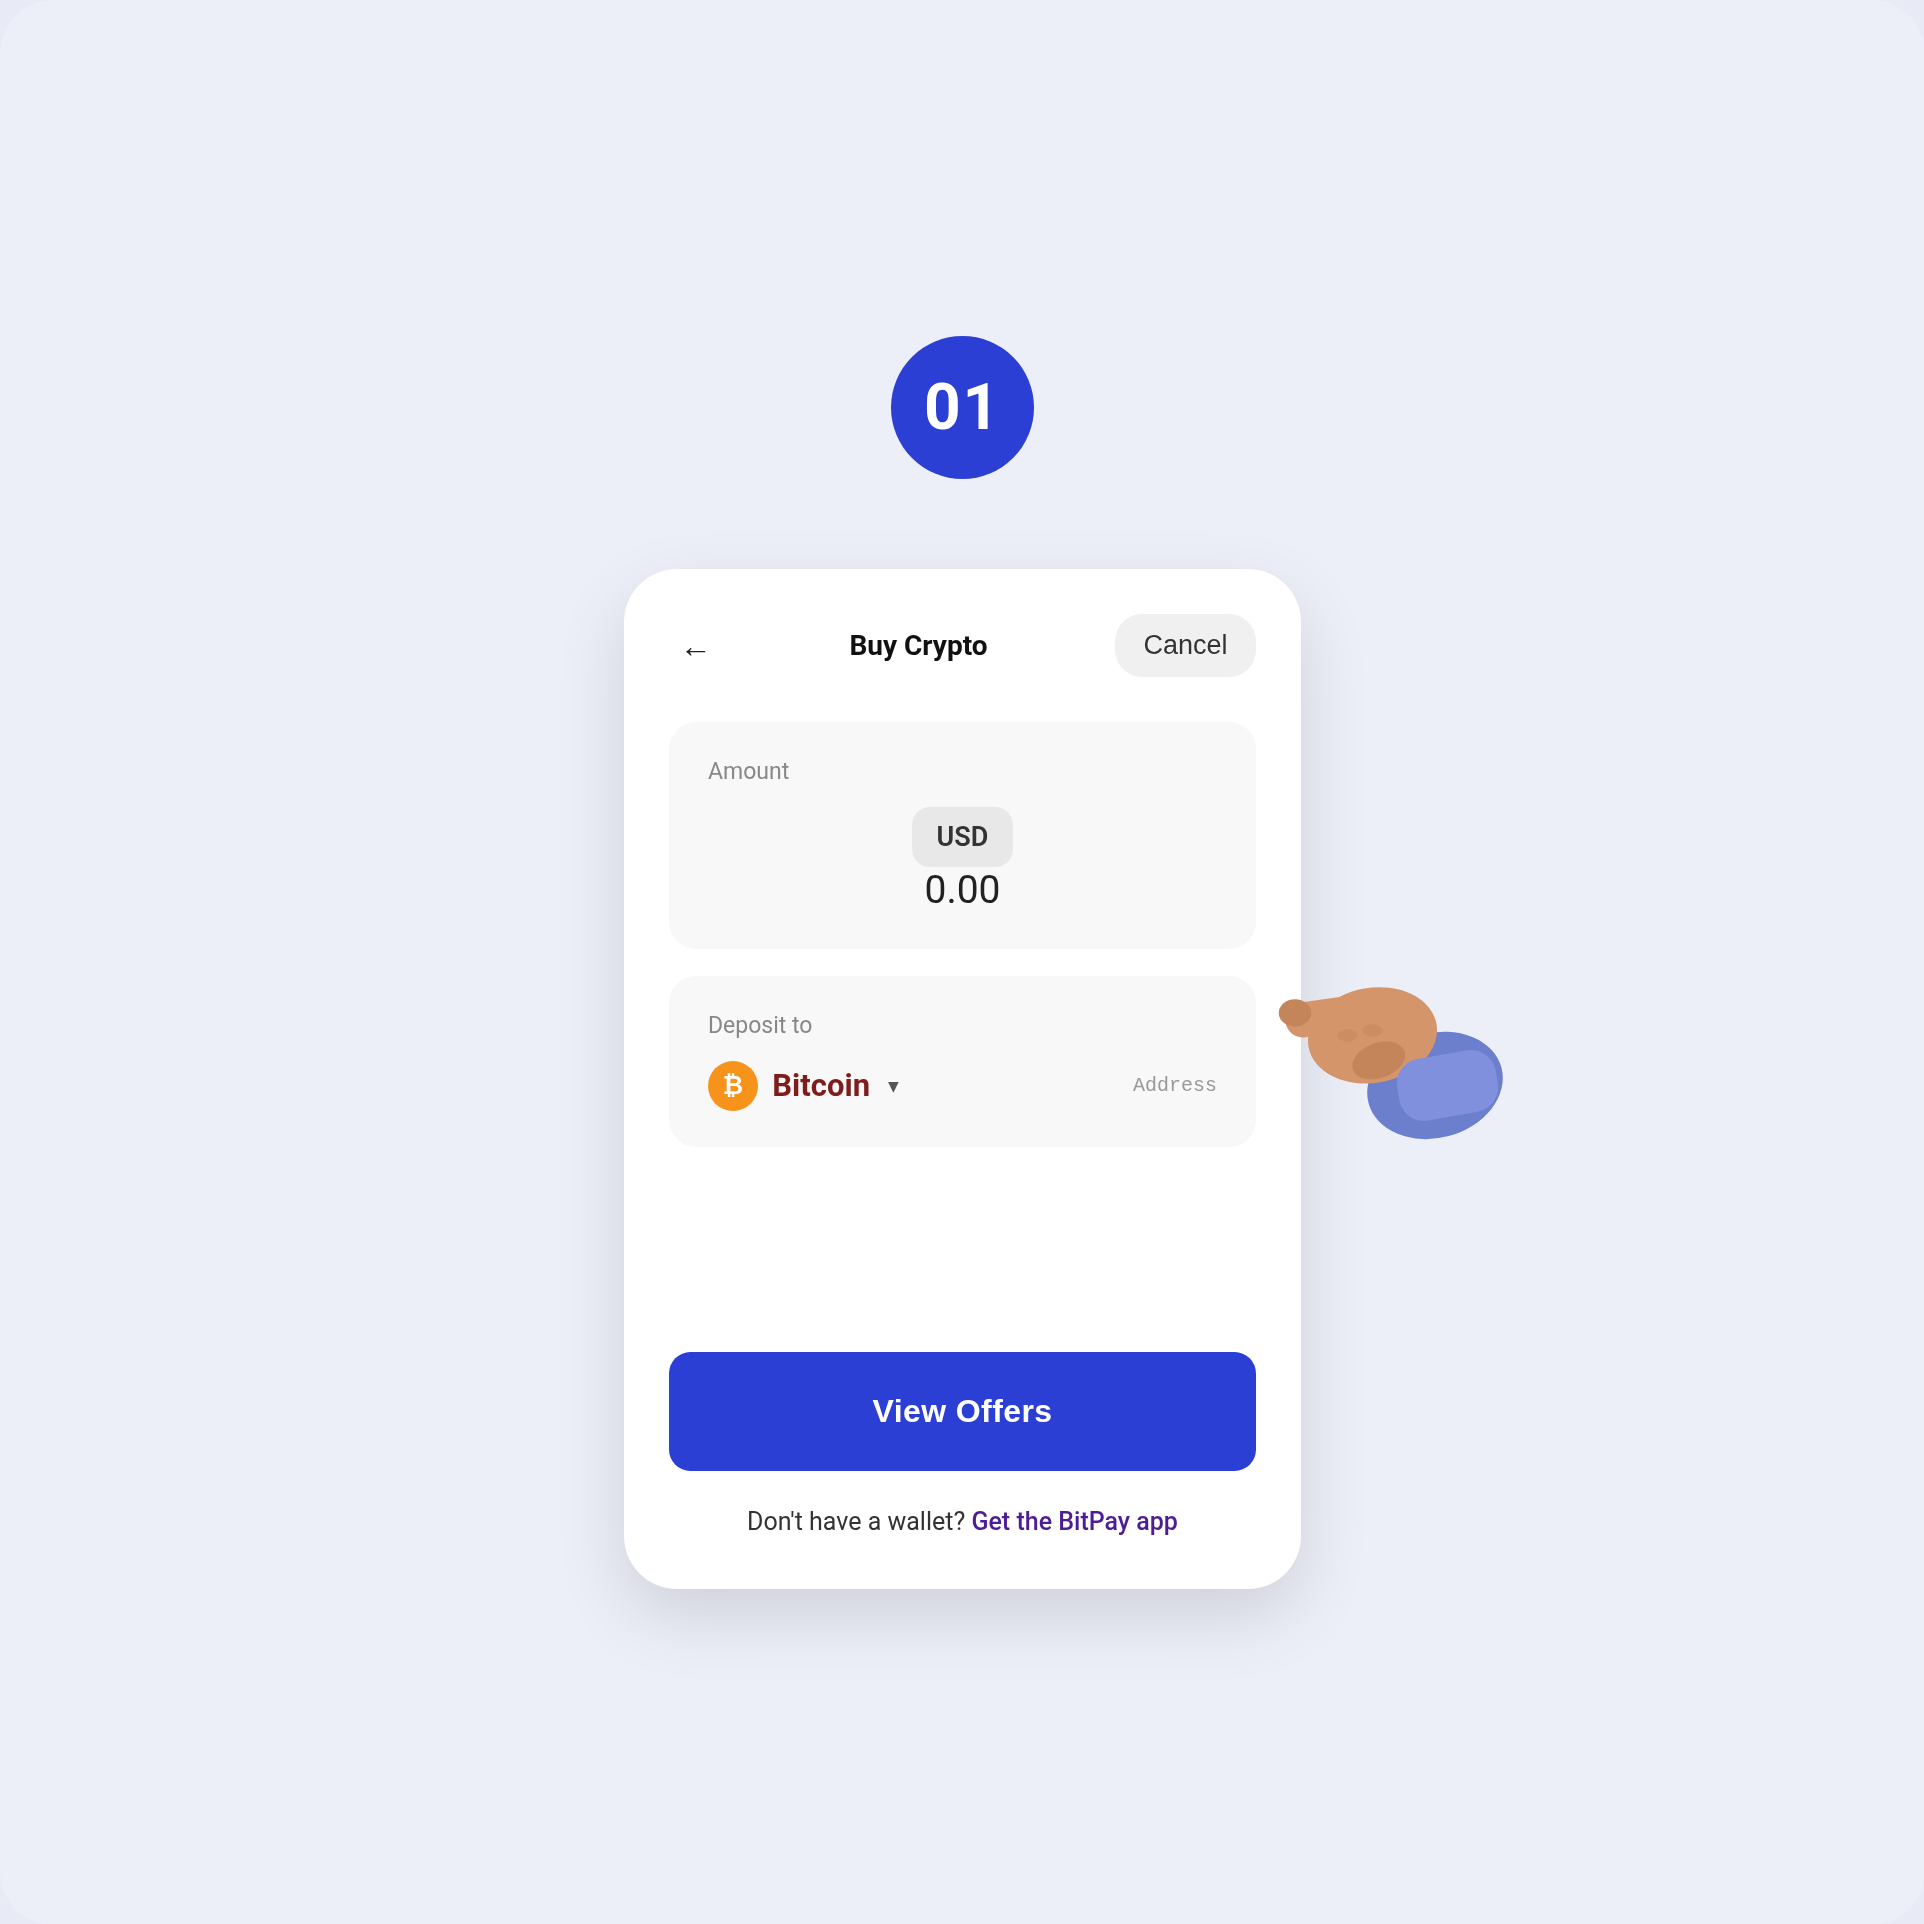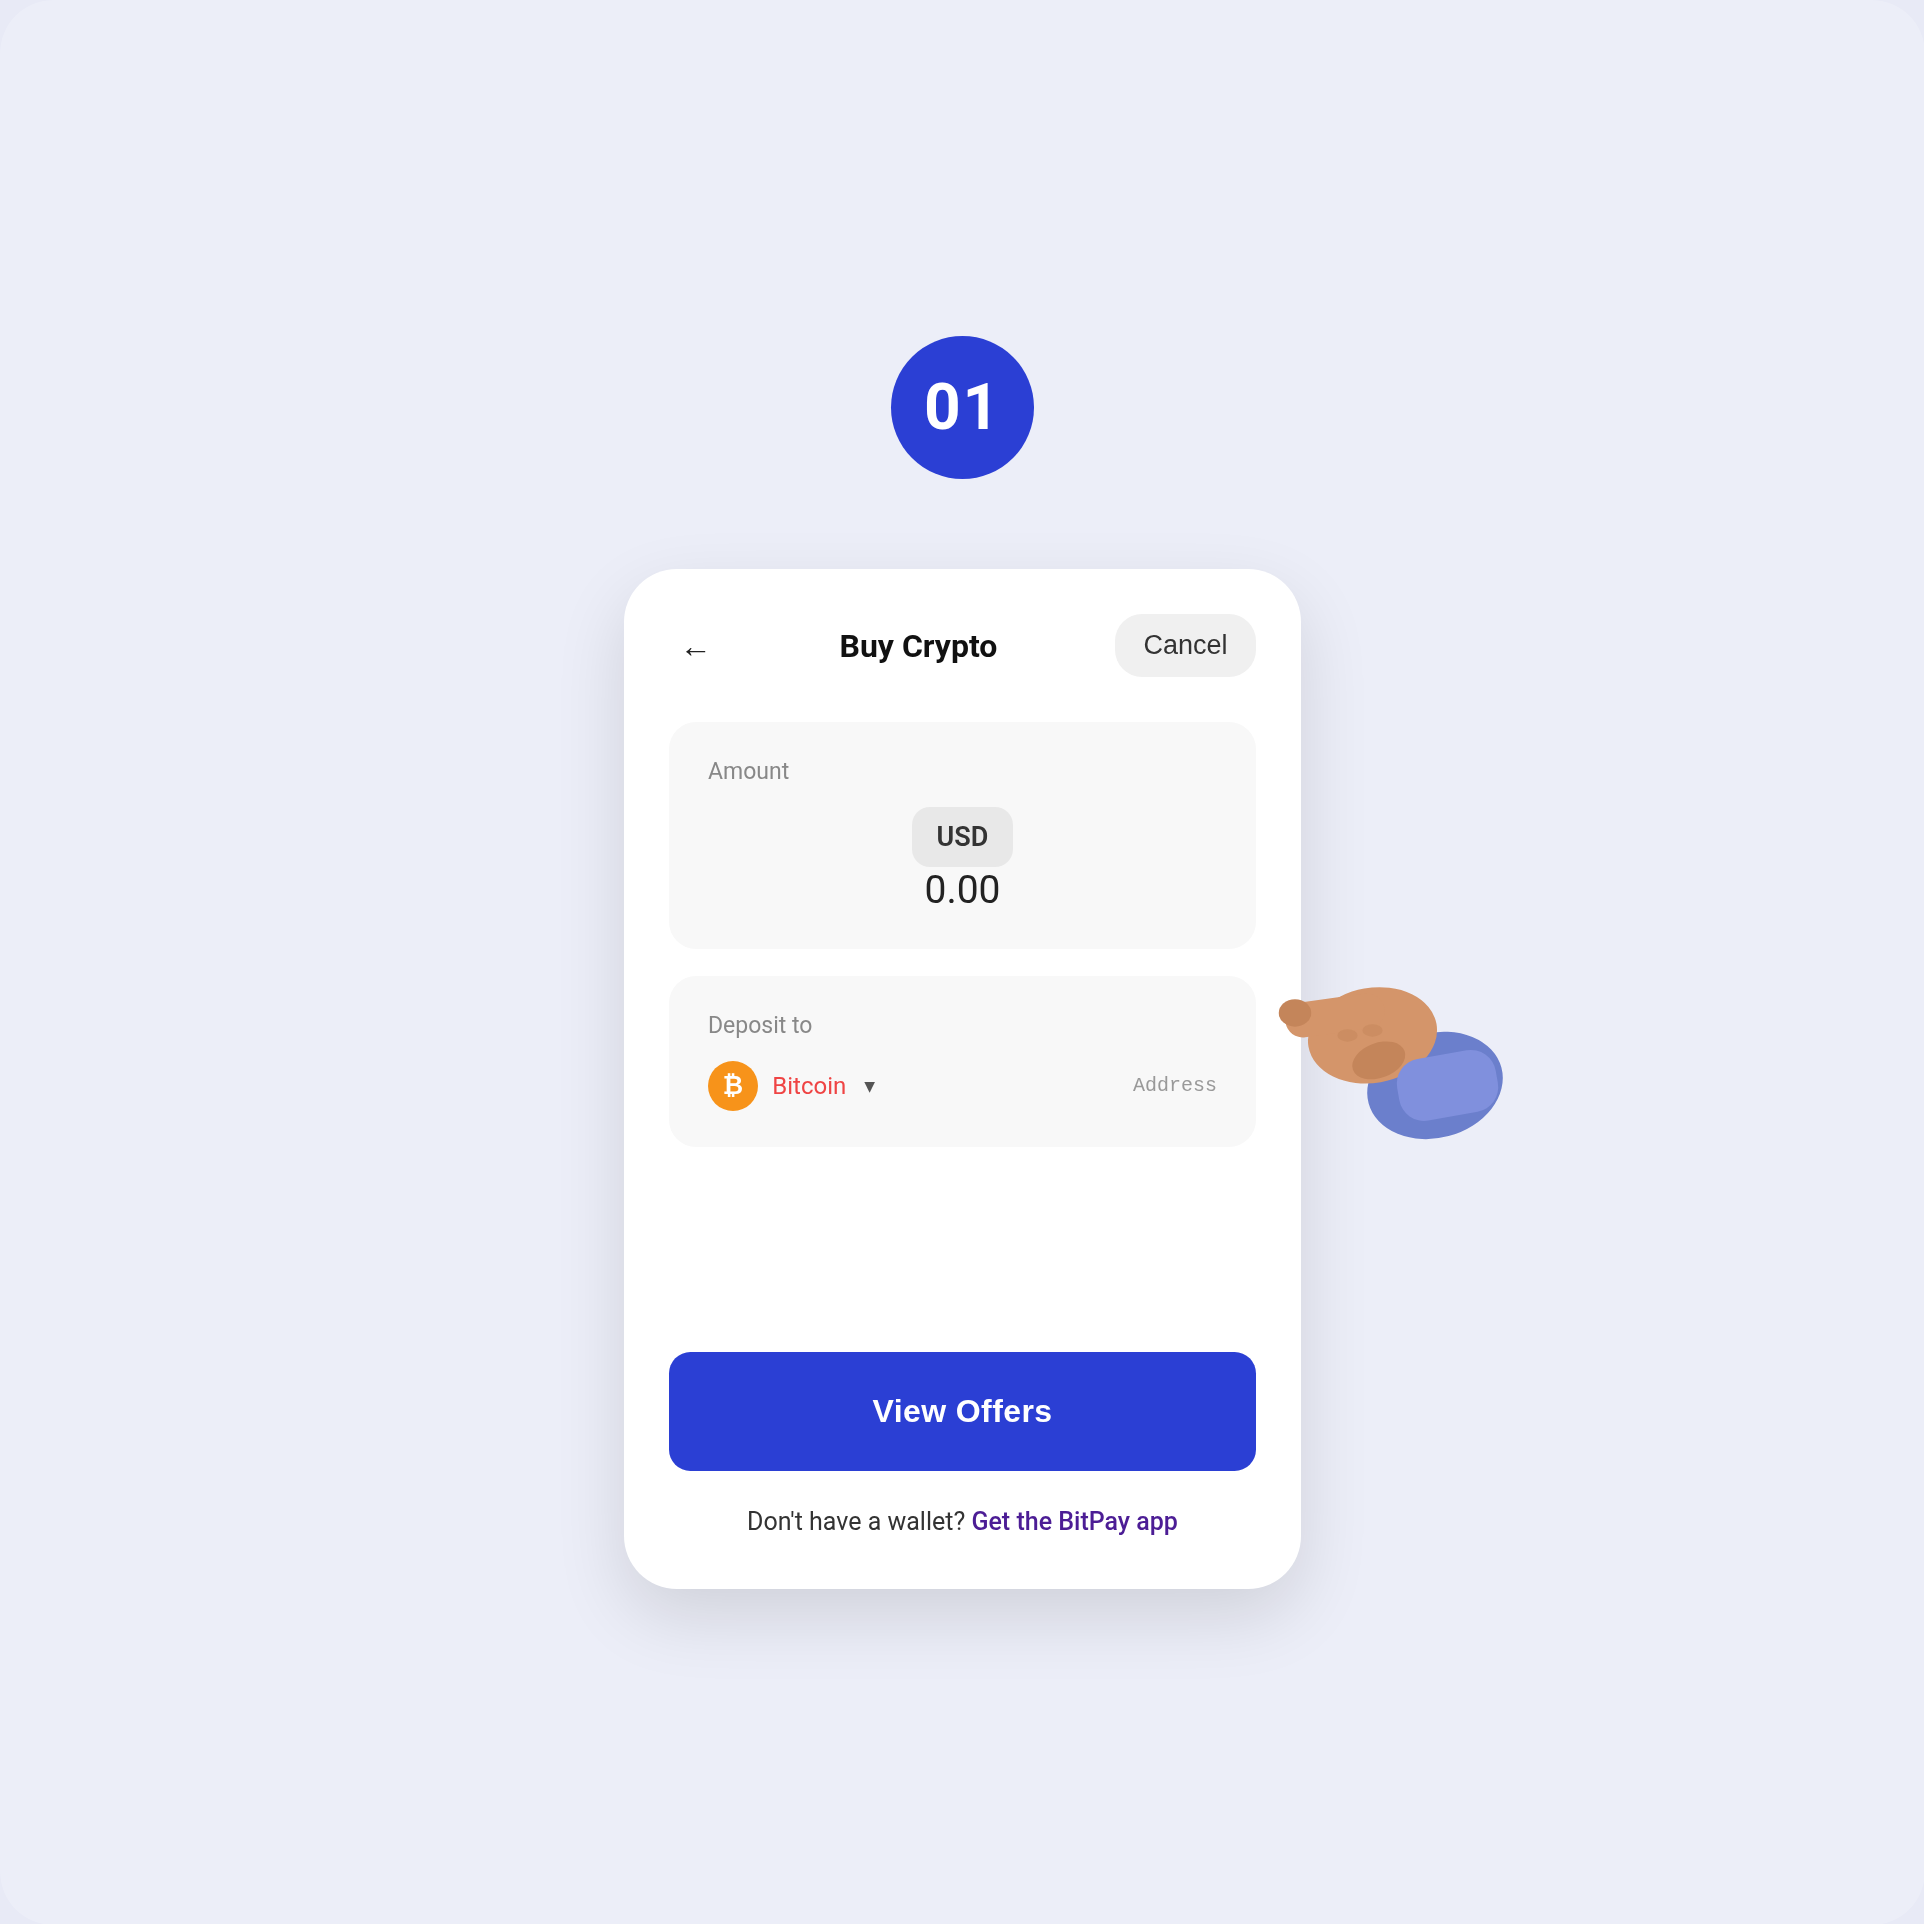--- a/index.html
+++ b/index.html
@@ -84,21 +84,21 @@
       justify-content: center;
       cursor: pointer;
     }
 
     .back-arrow {
       font-size: 32px;
       color: #222;
     }
 
     .header-title {
-      font-size: 32px;
+      font-size: 28px;
       font-weight: 700;
       color: #111;
     }
 
     .cancel-button {
       background: #f0f0f0;
       border: none;
       border-radius: 27px;
       padding: 16px 28.5px;
       font-size: 27px;
@@ -165,23 +165,23 @@
       border-radius: 50%;
       display: flex;
       align-items: center;
       justify-content: center;
       font-size: 25px;
       color: white;
       font-weight: 900;
     }
 
     .crypto-name {
-      font-size: 24px;
-      font-weight: 400;
-      color: #ef4444;
+      font-size: 31px;
+      font-weight: 700;
+      color: #7f1d1d;
     }
 
     .chevron-down {
       font-size: 21.4px;
       color: #555;
       margin-left: 3.6px;
     }
 
     .address-text {
       font-size: 20px;

